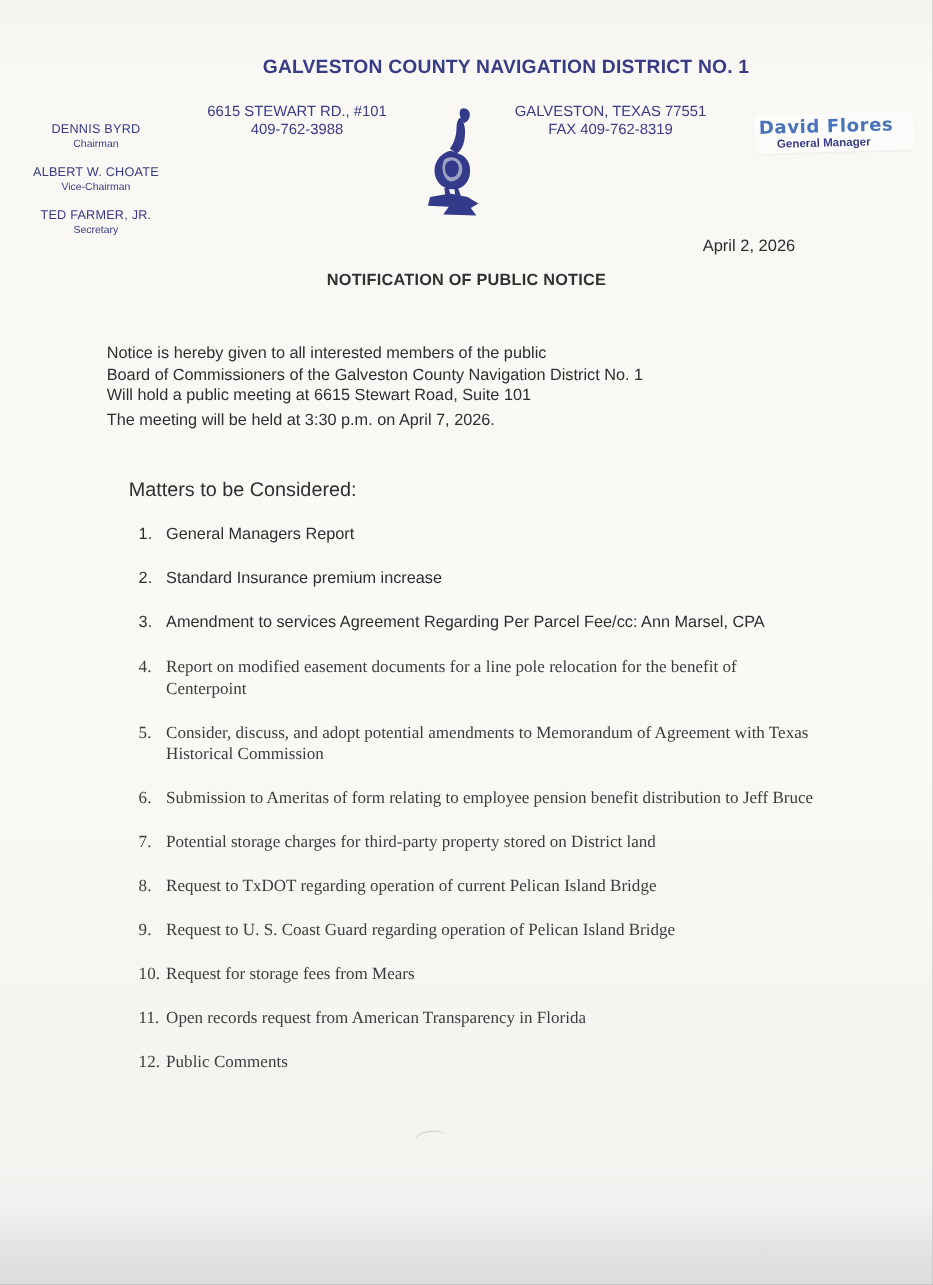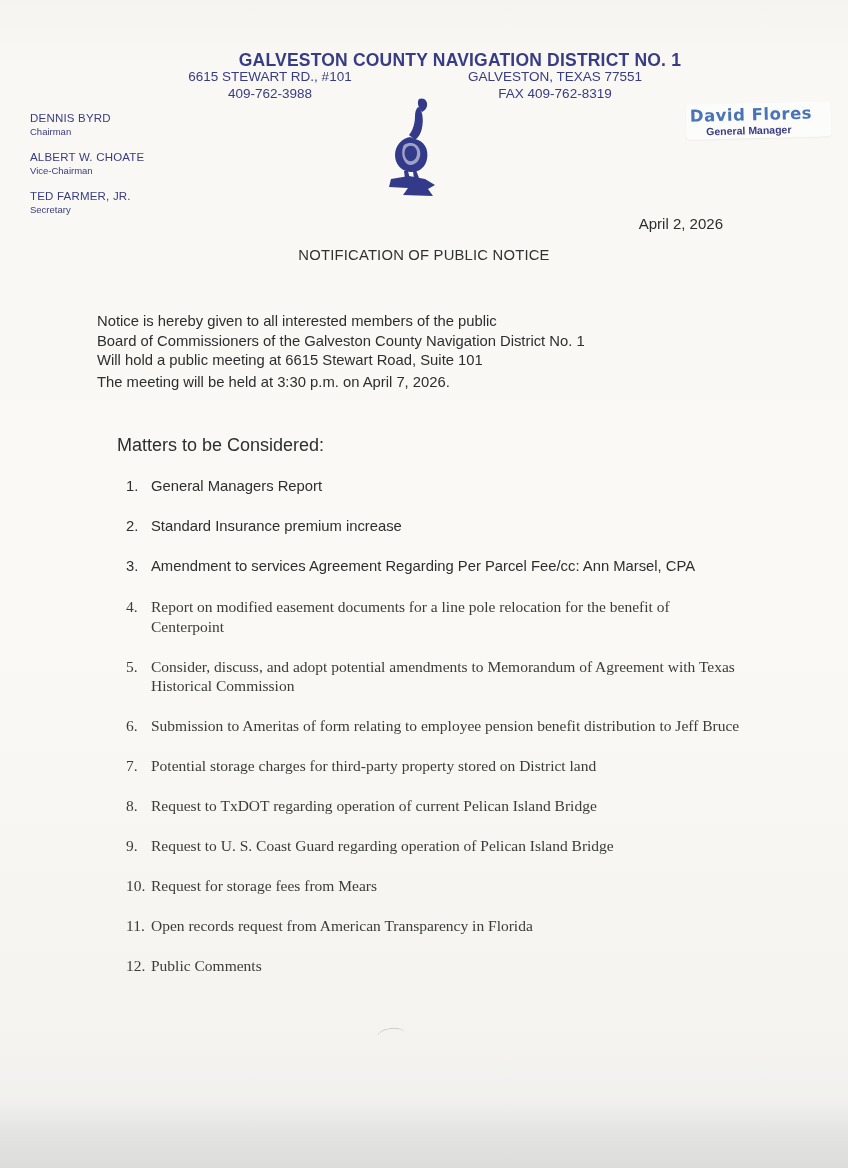--- a/index.html
+++ b/index.html
@@ -23,39 +23,39 @@
     content:"";position:absolute;left:0;right:0;bottom:0;height:70px;
     background:linear-gradient(180deg,rgba(0,0,0,0) 0%,rgba(0,0,0,0.05) 55%,rgba(0,0,0,0.07) 100%);
     pointer-events:none;
   }
   
   .lh-title{
     position:absolute;top:50px;left:0;width:100%;
     text-align:center;font-size:17.5px;font-weight:bold;
     color:var(--navy);letter-spacing:.2px;margin-left:36px;
   }
-  .addr{position:absolute;top:68px;text-align:center;color:var(--navy);
+  .addr{position:absolute;top:92px;text-align:center;color:var(--navy);
     font-size:13.5px;line-height:17px;}
   .addr-left{left:150px;width:240px;}
   .addr-right{left:425px;width:260px;}
-  .officials{position:absolute;top:112px;left:30px;color:var(--navy);}
+  .officials{position:absolute;top:112px;left:30px;color:var(--navy);text-align:center;}
   .official{margin-bottom:14px;}
   .official-name{font-size:11.5px;line-height:13px;letter-spacing:.2px;}
   .official-title{font-size:9.5px;line-height:11px;margin-top:1px;}
   .pelican{position:absolute;top:97px;left:381px;width:66px;height:102px;}
   .gm{position:absolute;top:103px;left:686px;width:145px;transform:rotate(-1.5deg);
     background:rgba(255,255,255,.55);border-radius:4px;padding:2px 4px;
     box-shadow:0 1px 2px rgba(0,0,0,.05);}
   .gm-sig{font-family:"DejaVu Sans",sans-serif;font-size:16.5px;font-weight:600;
     color:var(--sig-blue);letter-spacing:.5px;white-space:nowrap;}
   .gm-title{font-size:10.5px;font-weight:bold;color:var(--navy);margin:0 0 0 16px;}
   
   .date{position:absolute;top:215px;right:125px;font-size:15px;}
   .heading{position:absolute;top:247px;left:0;width:100%;text-align:center;
-    font-size:14.8px;font-weight:normal;letter-spacing:.2px;color:#323230;}
+    font-size:14.8px;font-weight:bold;letter-spacing:.2px;color:#323230;}
   .intro{position:absolute;top:276px;left:97px;font-size:14.8px;line-height:19.7px;margin-top:36px;}
   .meeting{position:absolute;top:374px;left:97px;font-size:14.8px;}
   .matters{position:absolute;top:435px;left:97px;font-size:18px;margin-left:20px;}
   .agenda{position:absolute;top:477px;left:97px;width:655px;margin:0;padding:0;list-style:none;}
   .agenda-item{display:flex;margin:0 0 20.5px 0;line-height:19.5px;}
   .agenda-item .num{flex:0 0 25px;margin-left:29px;}
   .agenda-item .txt{flex:1;max-width:592px;}
   .agenda-item.sans{font-family:"Liberation Sans",sans-serif;font-size:14.8px;color:var(--ink);}
   .agenda-item.serif{font-family:"Liberation Serif",serif;font-size:15.5px;color:var(--serif-ink);}
   .pencil-mark{position:absolute;top:1028px;left:378px;width:26px;height:12px;

